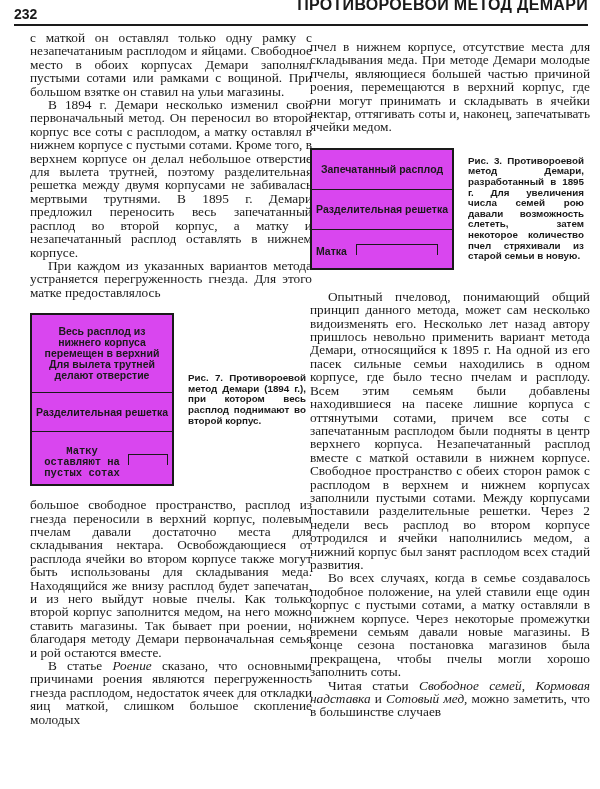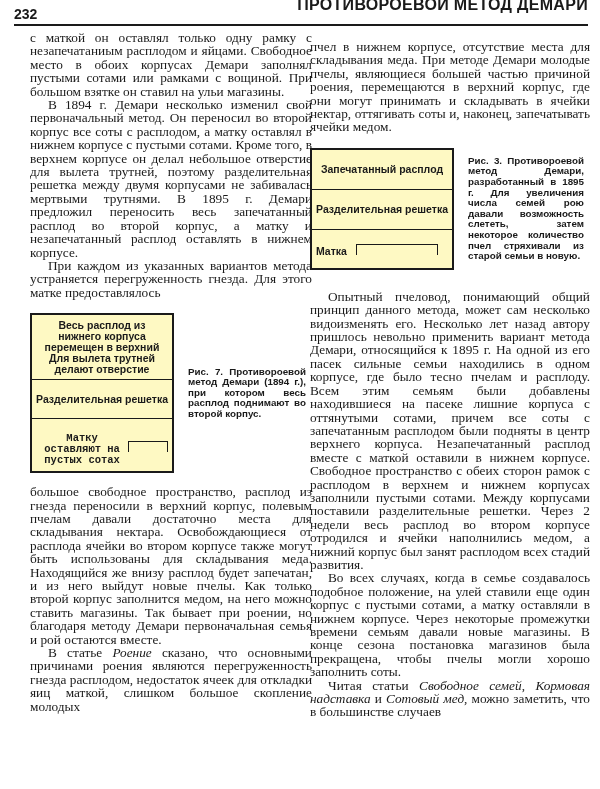--- a/index.html
+++ b/index.html
@@ -25,21 +25,21 @@
 
   .txt {
     font-size: 13.3px; line-height: 13.4px; text-align: justify;
     hyphens: manual; margin: 0;
   }
   .txt.indent { text-indent: 18px; }
   .txt i { font-style: italic; }
 
   .figure { display: flex; align-items: center; margin: 12px 0 0 0; }
   .fig-box {
-    border: 2px solid #1a1a1a; background: #fef9c3;
+    border: 2px solid #1a1a1a; background: #d946ef;
     font-family: "Liberation Sans", "DejaVu Sans", sans-serif;
     font-weight: bold; font-size: 10.5px; line-height: 11px; text-align: center;
     flex: none;
   }
   .fig-cell { border-bottom: 1.5px solid #1a1a1a; display: flex; align-items: center; justify-content: center; padding: 2px 4px; box-sizing: border-box; }
   .fig-cell:last-child { border-bottom: none; justify-content: flex-start; }
   .frame {
     width: 80px; height: 10px; margin: 4px auto 2px auto;
     border: 1.5px solid #1a1a1a; border-bottom: none;
   }
@@ -59,21 +59,21 @@
     <span class="title">ПРОТИВОРОЕВОЙ МЕТОД ДЕМАРИ</span>
   </div>
 
   <div class="col left">
     <p class="txt">с маткой он оставлял только одну рамку с незапечатаниым расплодом и яйцами. Свободное место в обоих корпусах Демари заполнял пустыми сотами или рамками с вощиной. При большом взятке он ставил на ульи магазины.</p>
     <p class="txt indent">В 1894 г. Демари несколько изменил свой первоначальный метод. Он переносил во второй корпус все соты с расплодом, а матку оставлял в нижнем корпусе с пустыми сотами. Кроме того, в верхнем корпусе он делал небольшое отверстие для вылета трутней, поэтому разделительная решетка между двумя корпусами не забивалась мертвыми трутнями. В 1895 г. Демари предложил переносить весь запечатанный расплод во второй корпус, а матку и незапечатанный расплод оставлять в нижнем корпусе.</p>
     <p class="txt indent">При каждом из указанных вариантов метода устраняется перегруженность гнезда. Для этого матке предоставлялось</p>
 
     <div class="figure" style="margin-top:14px;margin-bottom:12px;">
       <div class="fig-box" style="width:140px;">
-        <div class="fig-cell" style="height:65px;">Весь расплод из нижнего корпуса перемещен в верхний Для вылета трутней делают отверстие</div>
+        <div class="fig-cell" style="height:78px;">Весь расплод из нижнего корпуса перемещен в верхний Для вылета трутней делают отверстие</div>
         <div class="fig-cell" style="height:39px;">Разделительная решетка</div>
         <div class="fig-cell" style="height:52px;font-family:Liberation Mono, monospace;">
           <span style="padding-top:8px;">Матку оставляют на пустых сотах</span>
           <div class="frame"></div>
         </div>
       </div>
       <div class="fig-caption" style="width:118px;">Рис. 7. Противороевой метод Демари (1894 г.), при котором весь расплод поднимают во второй корпус.</div>
     </div>
 
     <p class="txt">большое свободное пространство, расплод из гнезда переносили в верхний корпус, полевым пчелам давали достаточно места для складывания нектара. Освобождающиеся от расплода ячейки во втором корпусе также могут быть использованы для складывания меда. Находящийся же внизу расплод будет запечатан, и из него выйдут новые пчелы. Как только второй корпус заполнится медом, на него можно ставить магазины. Так бывает при роении, но благодаря методу Демари первоначальная семья и рой остаются вместе.</p>

